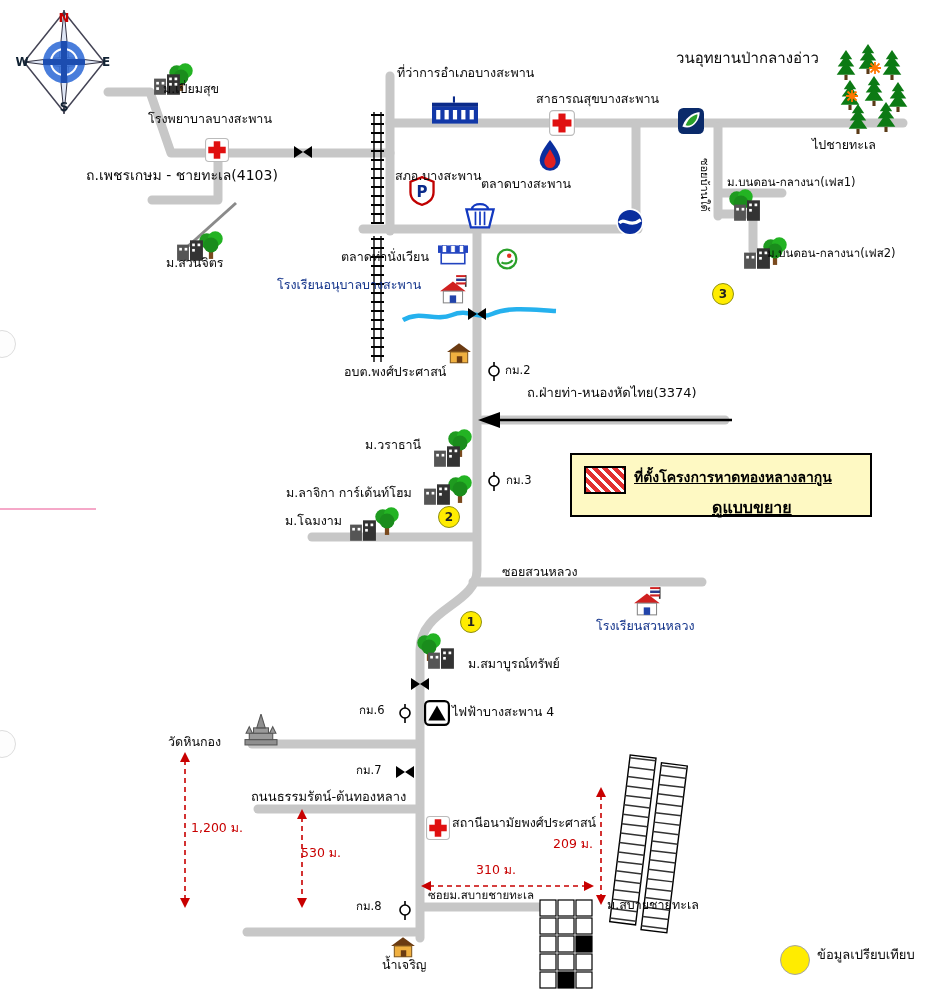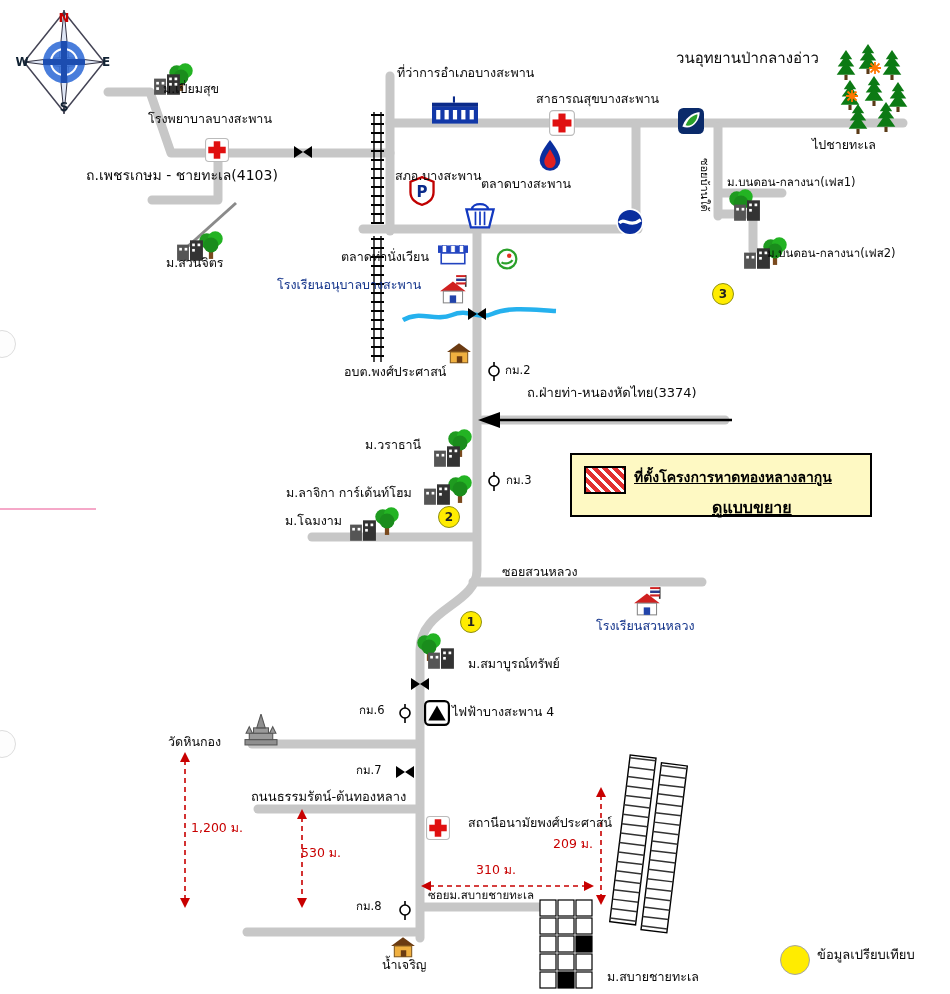--- a/index.html
+++ b/index.html
@@ -499,24 +499,24 @@
   <div class="lbl" style="left:286px;top:486px">ม.ลาจิกา การ์เด้นท์โฮม</div>
   <div class="lbl" style="left:285px;top:514px">ม.โฉมงาม</div>
   <div class="lbl" style="left:502px;top:565px">ซอยสวนหลวง</div>
   <div class="lbl blue" style="left:596px;top:619px">โรงเรียนสวนหลวง</div>
   <div class="lbl" style="left:468px;top:657px">ม.สมาบูรณ์ทรัพย์</div>
   <div class="lbl b sm" style="left:359px;top:704px">กม.6</div>
   <div class="lbl" style="left:452px;top:705px">ไฟฟ้าบางสะพาน 4</div>
   <div class="lbl" style="left:168px;top:735px">วัดหินกอง</div>
   <div class="lbl b sm" style="left:356px;top:764px">กม.7</div>
   <div class="lbl b" style="left:251px;top:790px;font-size:13px">ถนนธรรมรัตน์-ต้นทองหลาง</div>
-  <div class="lbl" style="left:468px;top:816px">สถานีอนามัยพงศ์ประศาสน์</div>
+  <div class="lbl" style="left:452px;top:816px">สถานีอนามัยพงศ์ประศาสน์</div>
   <div class="lbl red b" style="left:191px;top:821px">1,200 ม.</div>
   <div class="lbl red b" style="left:301px;top:846px">530 ม.</div>
   <div class="lbl red b" style="left:553px;top:837px">209 ม.</div>
   <div class="lbl red b" style="left:476px;top:863px">310 ม.</div>
   <div class="lbl sm" style="left:428px;top:889px">ซอยม.สบายชายทะเล</div>
   <div class="lbl b sm" style="left:356px;top:900px">กม.8</div>
   <div class="lbl" style="left:382px;top:958px">น้ำเจริญ</div>
-  <div class="lbl" style="left:607px;top:970px">ม.สบายชายทะเล</div>
+  <div class="lbl" style="left:607px;top:898px">ม.สบายชายทะเล</div>
   <div class="lbl" style="left:817px;top:948px;font-size:13px">ข้อมูลเปรียบเทียบ</div>
 
 </div>
 
 </body></html>

